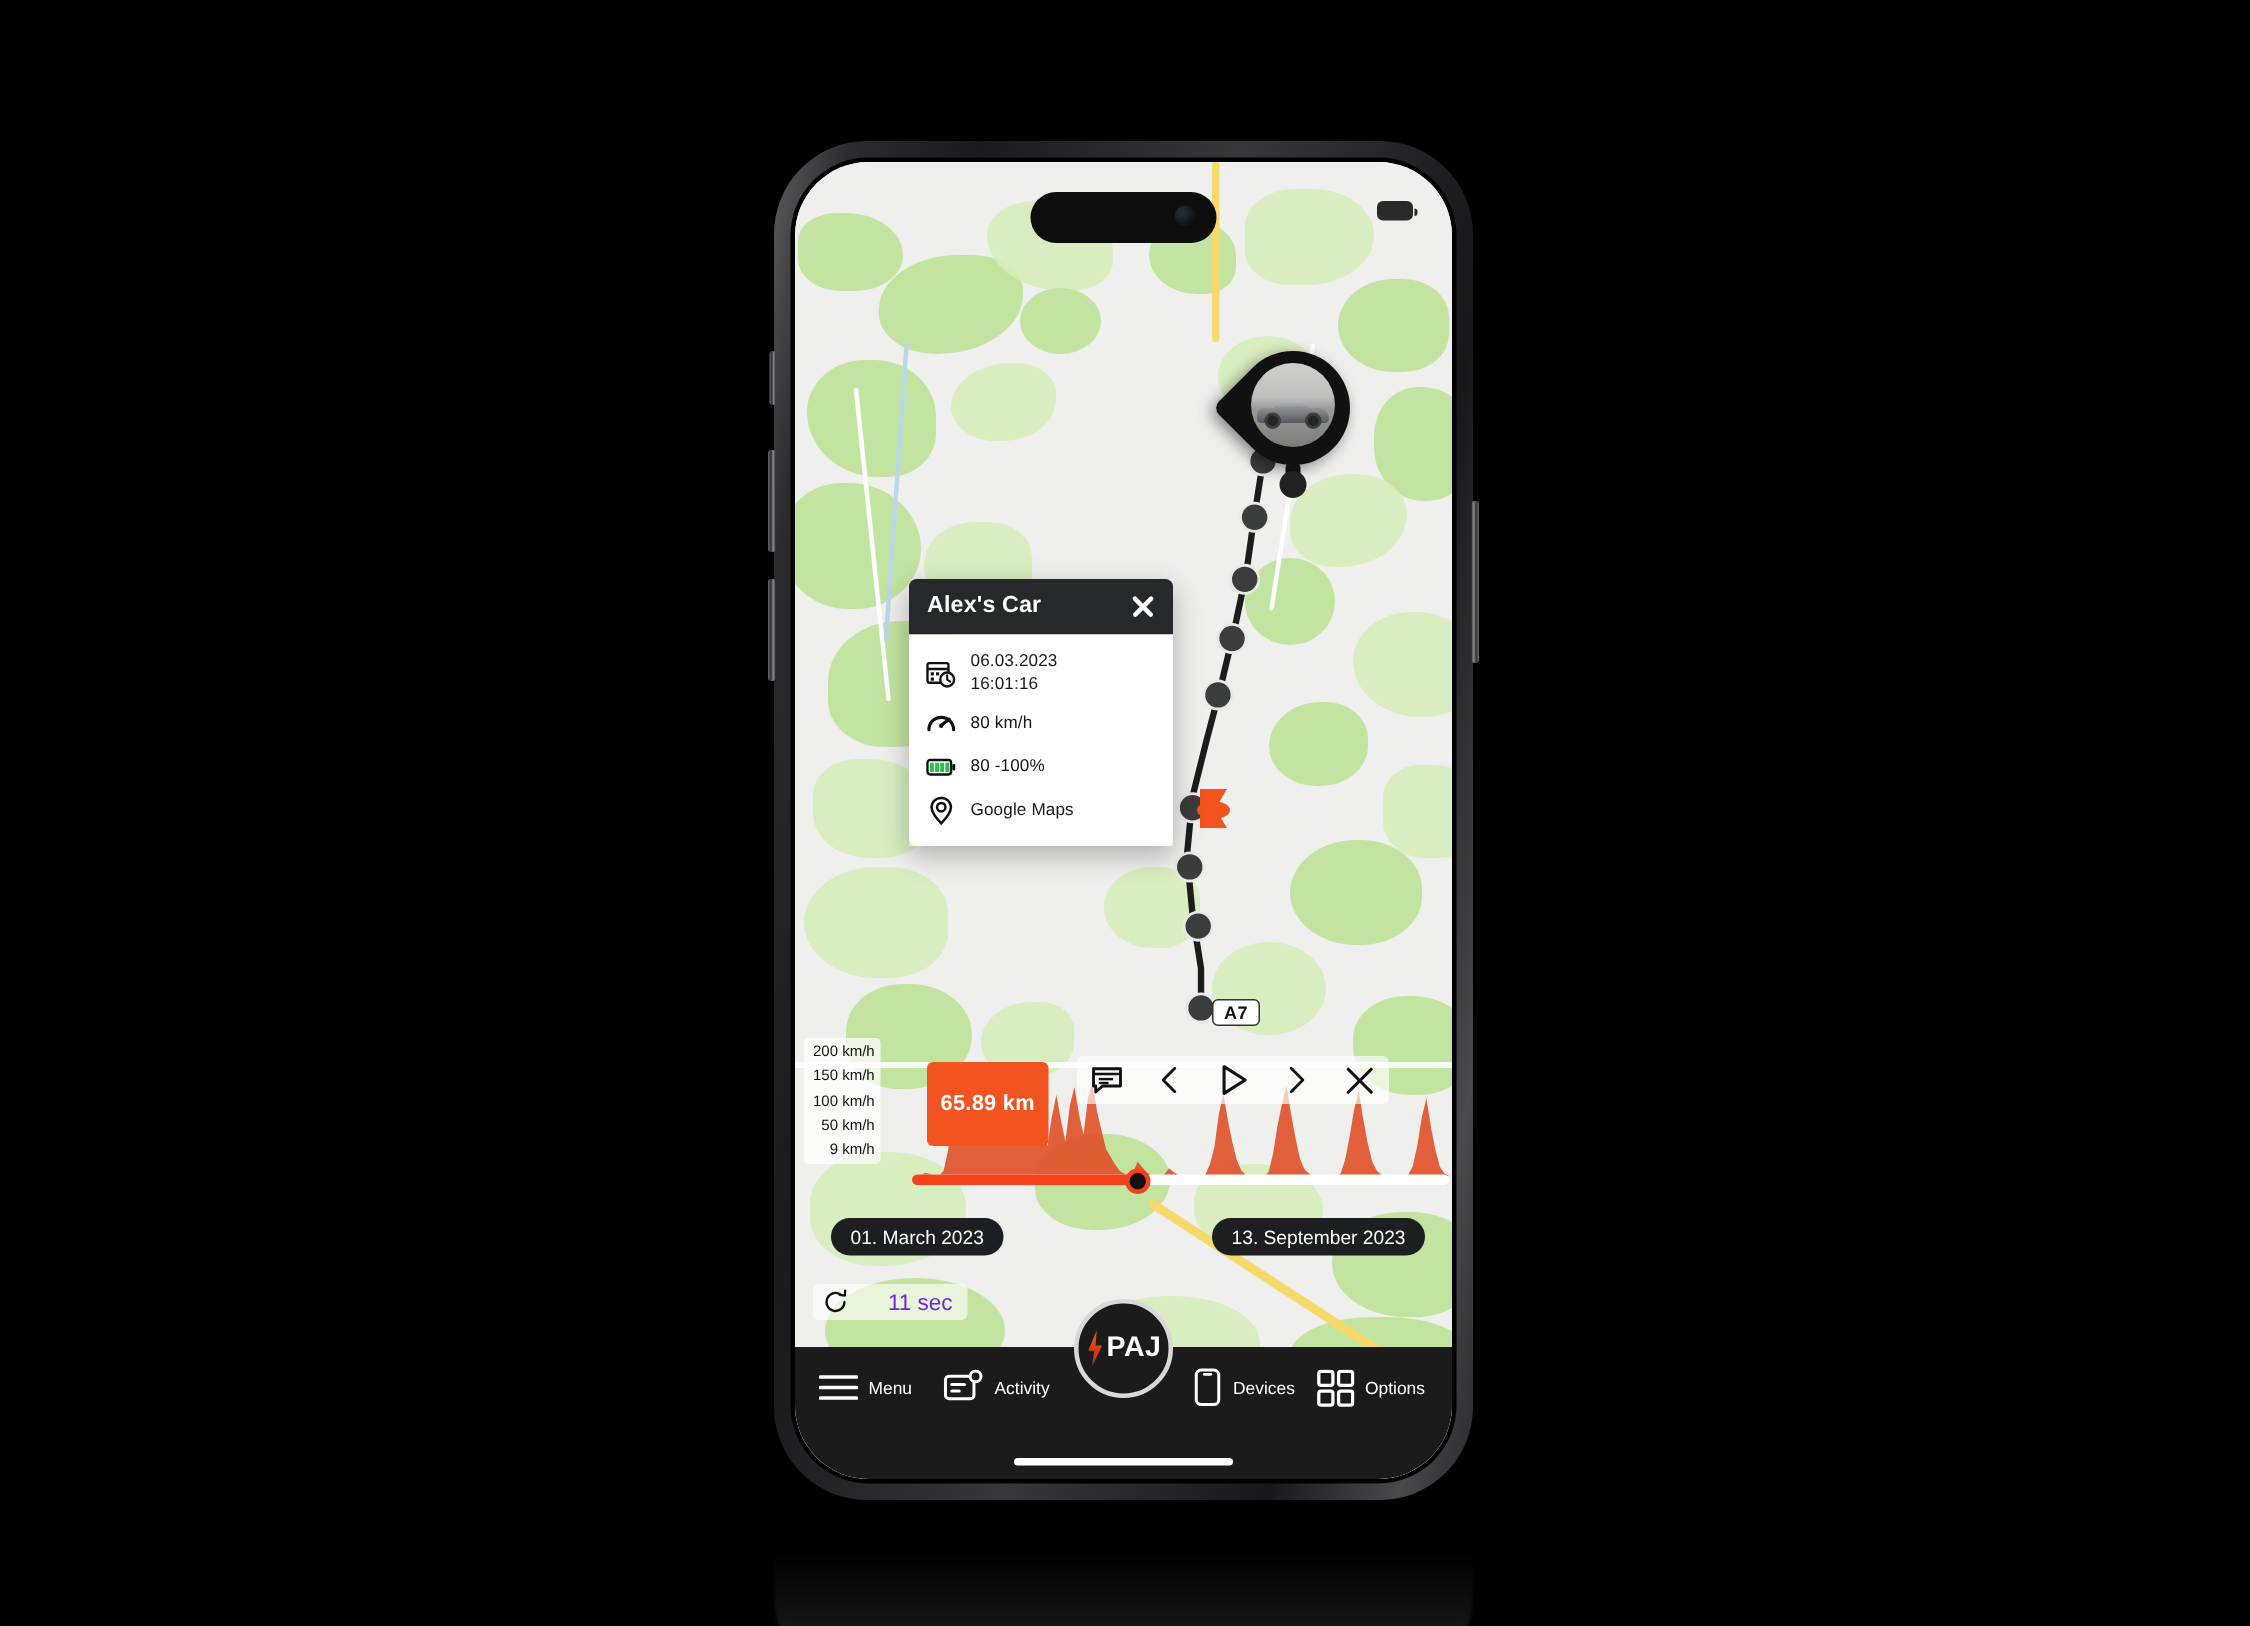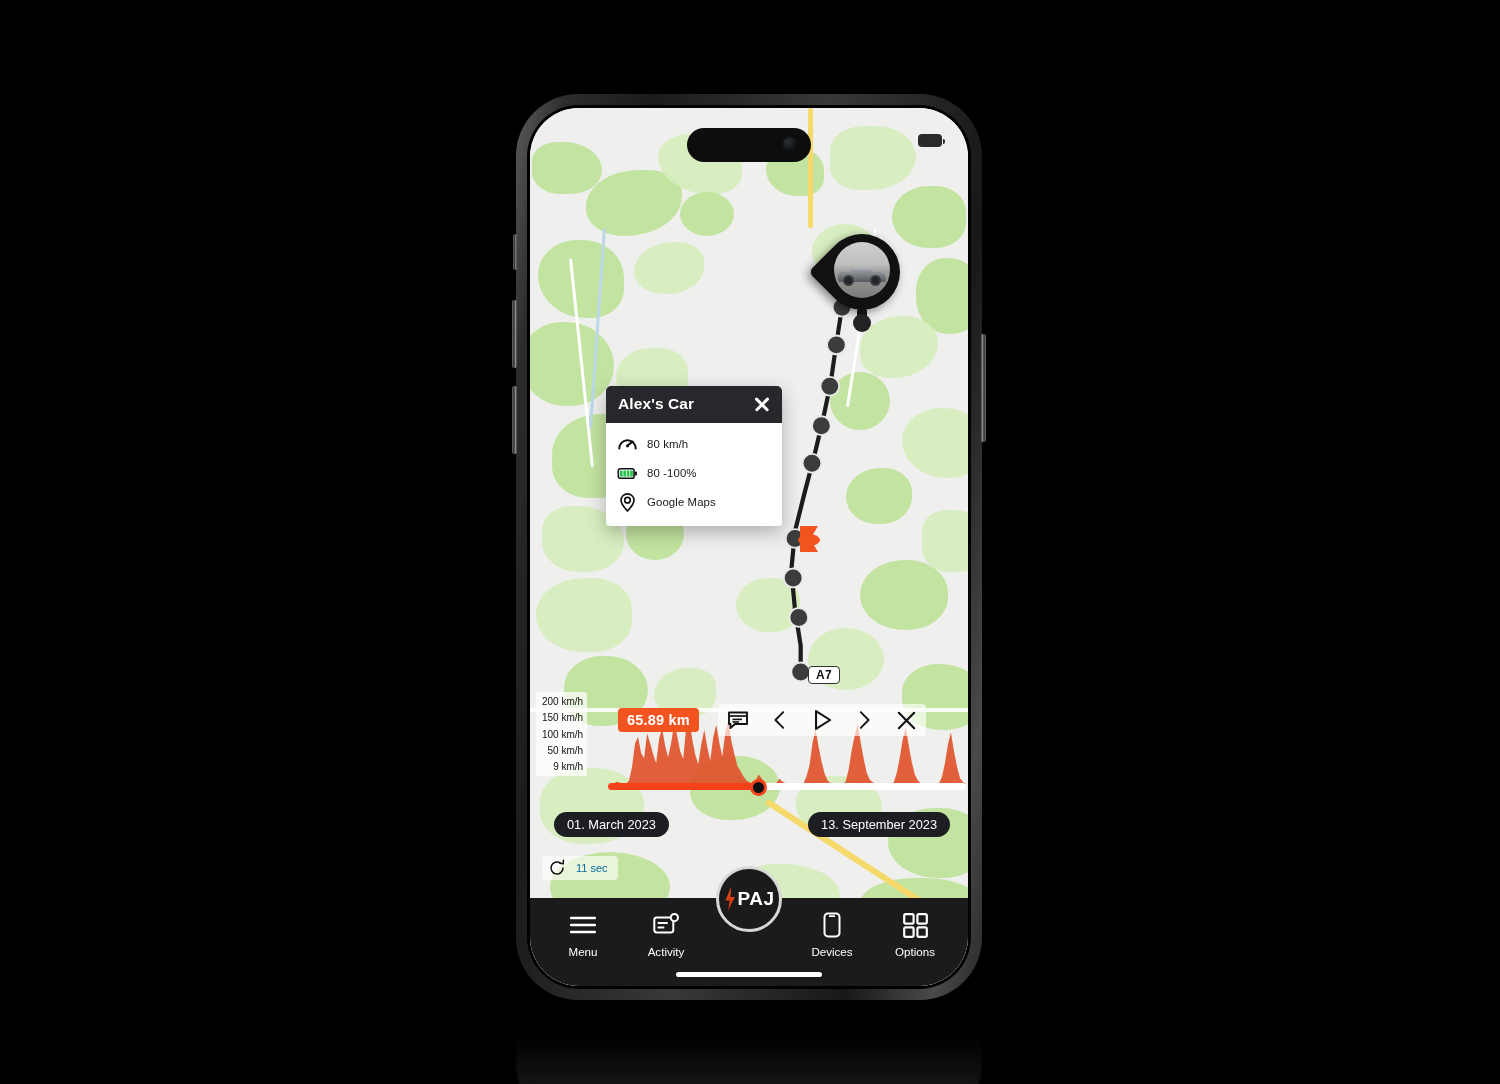--- a/index.html
+++ b/index.html
@@ -202,21 +202,21 @@
   }
   #track-knob{
     position:absolute; left:42%; top:50%;
     width:17px;height:17px;margin-left:-8px;margin-top:-8px;
     border-radius:50%; background:#111; border:3px solid #f5421a;
   }
 
   #dist-badge{
     position:absolute; left:88px; top:600px; z-index:28;
     background:#f2531f; color:#fff; font-size:14.5px; font-weight:700;
-    padding:4px 9px; border-radius:4px; letter-spacing:.2px;
+    padding:20px 9px; border-radius:4px; letter-spacing:.2px;
   }
 
   #controls{
     position:absolute; left:188px; top:596px; z-index:28;
     display:flex; align-items:center; gap:14px;
     background:rgba(255,255,255,.66); border-radius:4px; padding:2px 6px;
   }
   #controls .cbtn{ width:28px;height:28px; display:flex;align-items:center;justify-content:center; cursor:pointer;}
 
   .date-pill{
@@ -225,30 +225,30 @@
     padding:5px 13px; border-radius:14px; white-space:nowrap;
   }
   #date-start{ left:24px; top:704px; }
   #date-end{ right:18px; top:704px; }
 
   #refresh{
     position:absolute; left:12px; top:748px; z-index:28;
     display:flex; align-items:center; gap:10px;
     background:rgba(255,255,255,.62); border-radius:4px; padding:3px 10px 3px 6px;
   }
-  #refresh .rtxt{ font-size:11px; color:#0369a1; }
+  #refresh .rtxt{ font-size:15px; color:#6d28d9;margin-left:16px; }
 
   
   #tabbar{
     position:absolute; left:0; right:0; bottom:0; height:88px; z-index:35;
     background:#1b1b1b;
     display:flex; align-items:flex-start; justify-content:space-between;
     padding:14px 16px 0;
   }
-  .tab{ width:74px; display:flex; flex-direction:column; align-items:center; gap:7px; cursor:pointer;}
+  .tab{ width:74px; display:flex; flex-direction:row; align-items:center; gap:7px; cursor:pointer;}
   .tab .tlabel{ font-size:11.6px; color:#fff; }
   .tab .ticon{ height:26px; display:flex; align-items:center; justify-content:center;}
 
   #paj-btn{
     position:absolute; left:50%; transform:translateX(-50%);
     bottom:54px; width:66px;height:66px;border-radius:50%;
     background:#1b1b1b; border:3px solid #d8d8d8; z-index:36;
     display:flex;align-items:center;justify-content:center;
     cursor:pointer;
   }
@@ -375,20 +375,35 @@
         <div id="island"></div>
         <div id="status-batt"></div>
 
         <div id="popup">
           <div id="popup-head">
             <div id="popup-title">Alex's Car</div>
             <div id="popup-close"></div>
           </div>
           <div id="popup-body">
 
+            <div class="prow">
+              <svg class="ico" viewBox="0 0 24 24">
+                <rect x="1.5" y="3.5" width="16" height="15" rx="1.6" fill="none" stroke="#111" stroke-width="1.8"></rect>
+                <line x1="1.5" y1="8" x2="17.5" y2="8" stroke="#111" stroke-width="1.8"></line>
+                <rect x="4" y="10.5" width="2.4" height="2.4" fill="#111"></rect>
+                <rect x="8" y="10.5" width="2.4" height="2.4" fill="#111"></rect>
+                <rect x="4" y="14.5" width="2.4" height="2.4" fill="#111"></rect>
+                <circle cx="16.5" cy="16" r="5.3" fill="#fff" stroke="#111" stroke-width="1.8"></circle>
+                <path d="M16.5 12.8 V16 L18.8 17.6" stroke="#111" stroke-width="1.6" fill="none" stroke-linecap="round"></path>
+              </svg>
+              <div class="txt">
+                <div>06.03.2023</div>
+                <div>16:01:16</div>
+              </div>
+            </div>
 
             <div class="prow">
               <svg class="ico" viewBox="0 0 24 24">
                 <path d="M2.6 16.5 A9.4 9.4 0 1 1 21.4 16.5" fill="none" stroke="#111" stroke-width="2.4" stroke-linecap="round"></path>
                 <path d="M12 13.2 L18 8.6" stroke="#111" stroke-width="2.4" stroke-linecap="round"></path>
                 <circle cx="12" cy="13.6" r="1.7" fill="#111"></circle>
               </svg>
               <div class="txt">80 km/h</div>
             </div>
 

